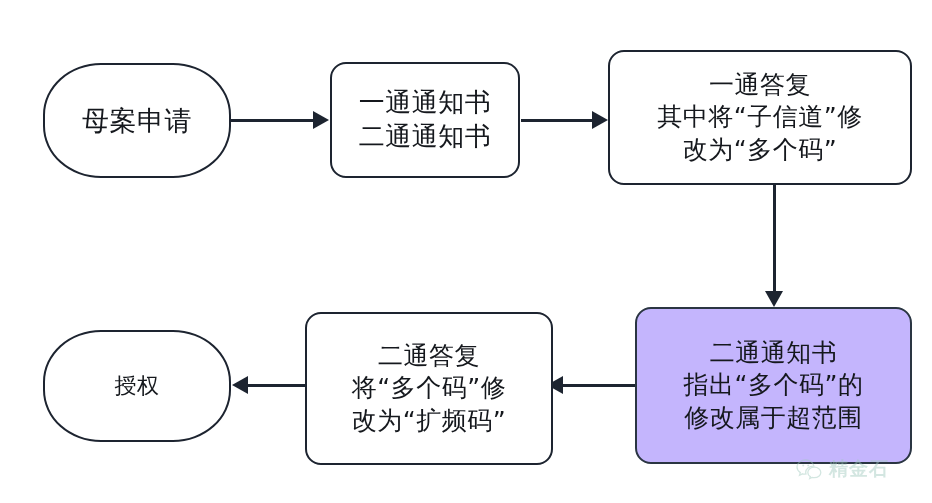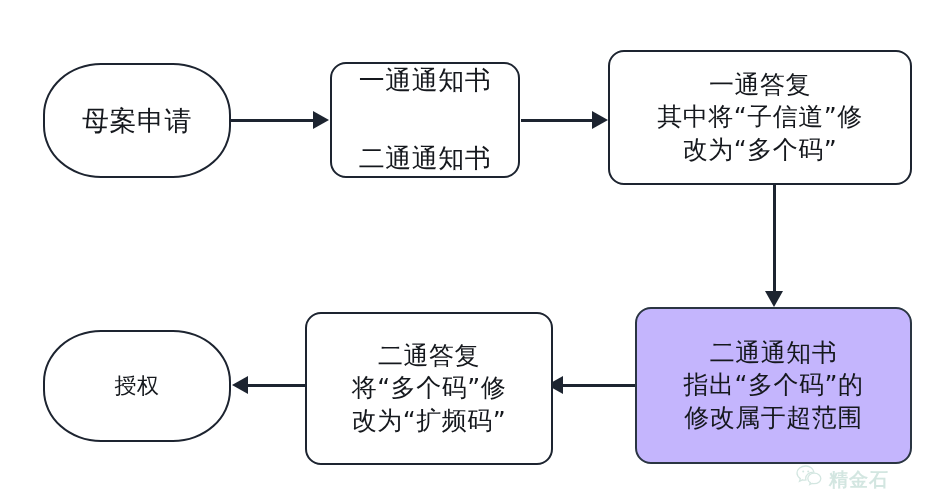--- a/index.html
+++ b/index.html
@@ -54,21 +54,20 @@
   }
 
   
   #node-parent-application {
     left: 43px;  top: 63px;  width: 188px; height: 115px;
     font-size: 27px;
   }
   #node-first-office-action {
     left: 330px; top: 62px;  width: 190px; height: 116px;
     font-size: 26px;
-    justify-content: space-between;
   }
   #node-first-response {
     left: 608px; top: 50px;  width: 304px; height: 135px;
     font-size: 25px;
   }
   #node-second-office-action {
     left: 635px; top: 307px; width: 277px; height: 157px;
     font-size: 25px;
   }
   #node-second-response {
@@ -137,21 +136,20 @@
     gap: 4px;
     opacity: 0.45;
     z-index: 5;
     pointer-events: none;
   }
   #watermark .wm-text {
     font-size: 19px;
     color: #9fc9bd;
     letter-spacing: 1px;
     font-weight: 600;
-    margin-top: 11px;
   }
   #watermark .wm-icon {
     width: 30px;
     height: 24px;
     flex: 0 0 auto;
   }
 </style>
 </head>
 <body>
 

